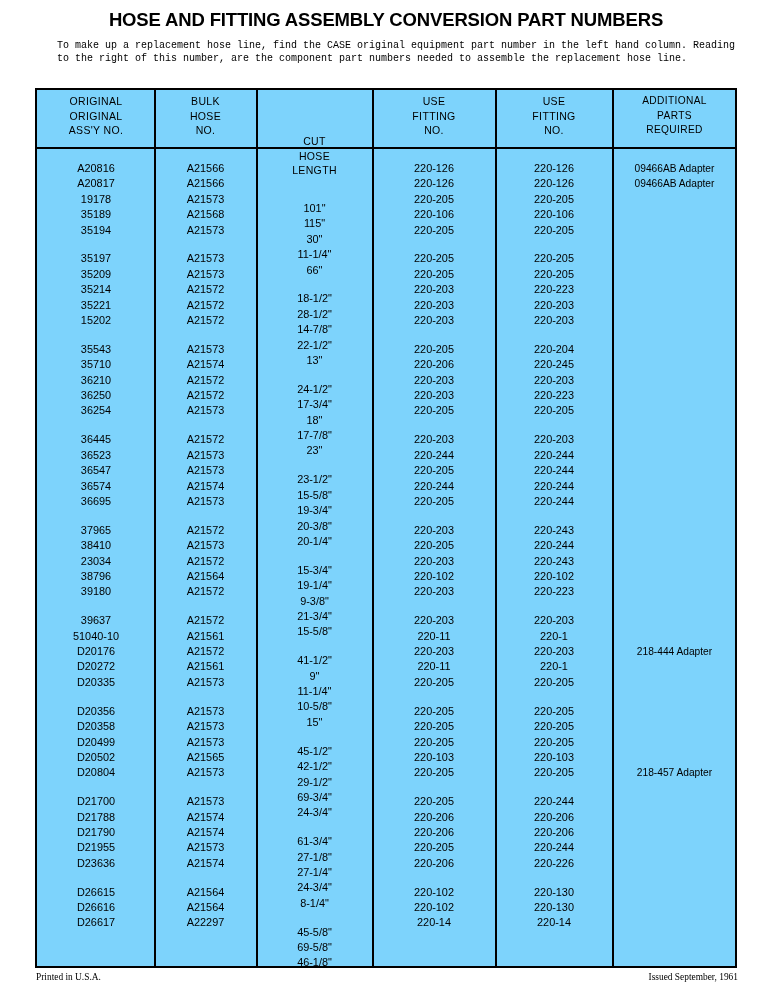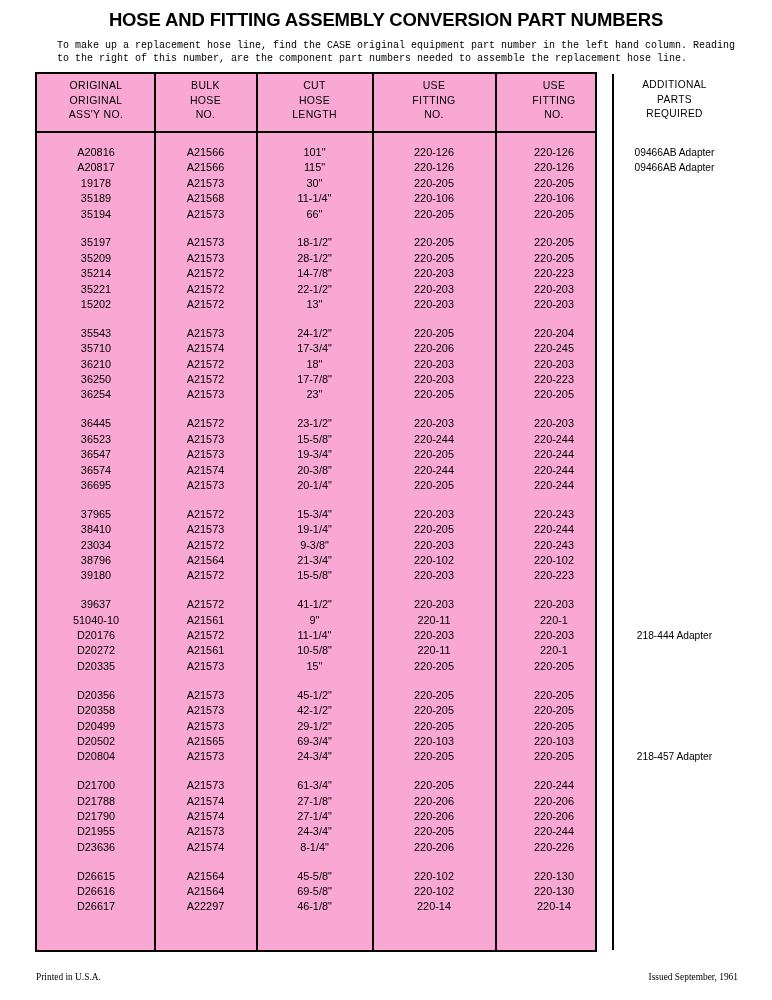--- a/index.html
+++ b/index.html
@@ -46,26 +46,26 @@
     font-size: 10px;
     line-height: 13.4px;
     font-family: Liberation Mono, monospace;
   }
   #intro .line { white-space: nowrap; }
 
   
   #table-frame {
     position: absolute;
     left: 35px;
-    top: 72px;
-    width: 562px;
+    top: 88px;
+    width: 702px;
     height: 880px;
     border: 2.4px solid #000;
     box-sizing: border-box;
-    background: #f9a8d4;
+    background: #7dd3fc;
   }
 
   
   .col-sep {
     position: absolute;
     top: 0;
     bottom: 0;
     width: 2.2px;
     background: #000;
   }
@@ -121,21 +121,21 @@
     position: absolute;
     top: 0;
     height: 15.4px;
     text-align: center;
     overflow: hidden;
   }
 
   
   .c0 { left: 2px;   width: 114px; }
   .c1 { left: 119px; width: 99px;  }
-  .c2 { left: 221px; width: 113px; }
+  .c2 { left: 221px; width: 113px; margin-top: 40px; }
   .c3 { left: 337px; width: 120px; }
   .c4 { left: 460px; width: 114px; }
   .c5 { left: 577px; width: 121px; font-size: 10.2px; }
 
   .sep0 { left: 116.5px; }
   .sep1 { left: 218.5px; }
   .sep2 { left: 334.5px; }
   .sep3 { left: 457.5px; }
   .sep4 { left: 574.5px; }
 

